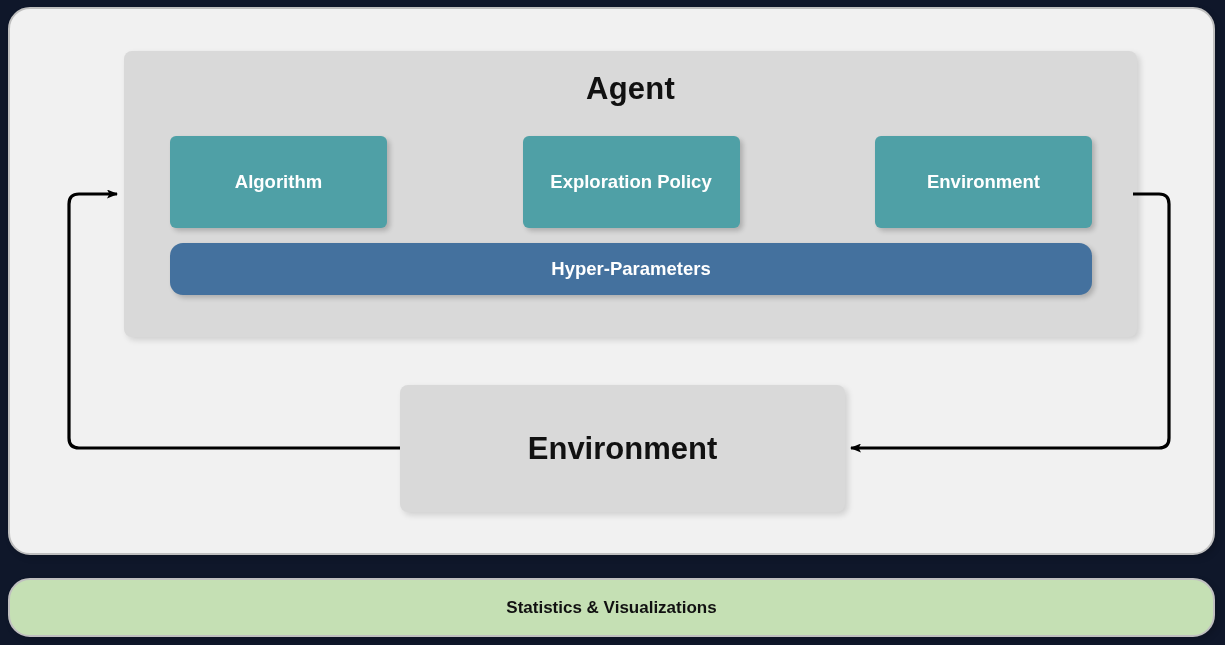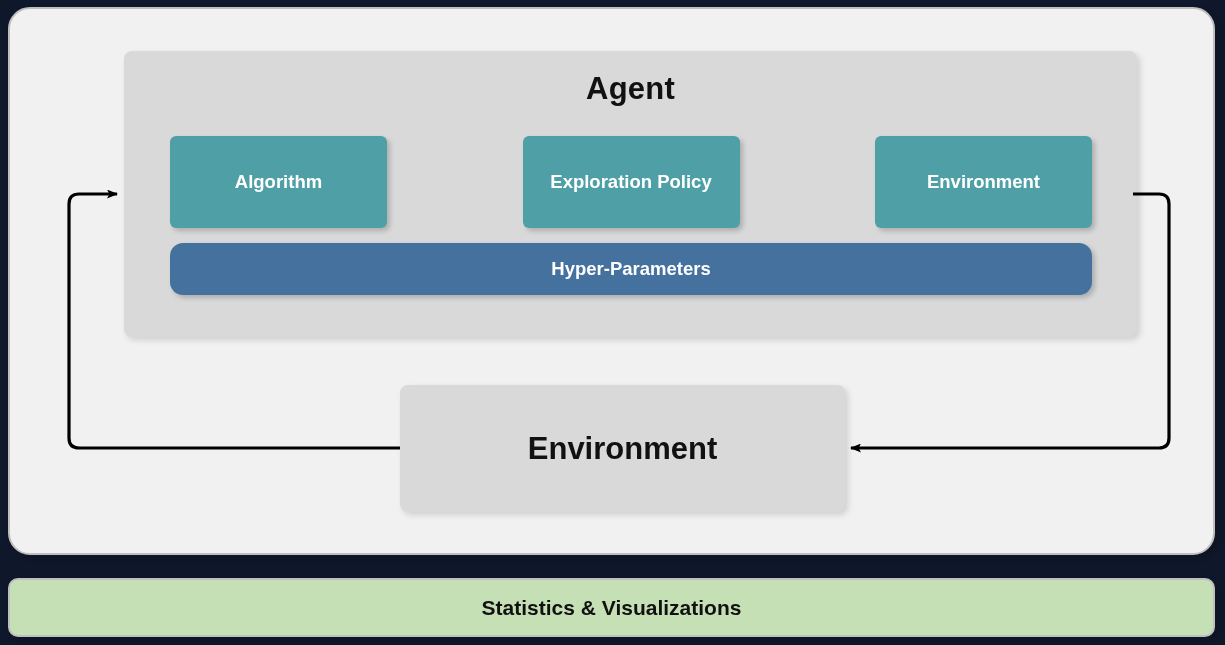--- a/index.html
+++ b/index.html
@@ -140,25 +140,25 @@
   
   .stats-banner {
     position: absolute;
     left: 8px;
     top: 578px;
     width: 1207px;
     height: 59px;
     box-sizing: border-box;
     background: #c5e0b4;
     border: 2px solid #bfbfbf;
-    border-radius: 10px;
-    display: flex;
-    align-items: center;
-    justify-content: center;
-    font-size: 21px;
+    border-radius: 22px;
+    display: flex;
+    align-items: center;
+    justify-content: center;
+    font-size: 17px;
     font-weight: bold;
     color: #111111;
     box-shadow: 3px 3px 6px rgba(0,0,0,0.16);
     text-align: center;
   }
 </style>
 </head>
 <body>
 
 <div id="canvas">

